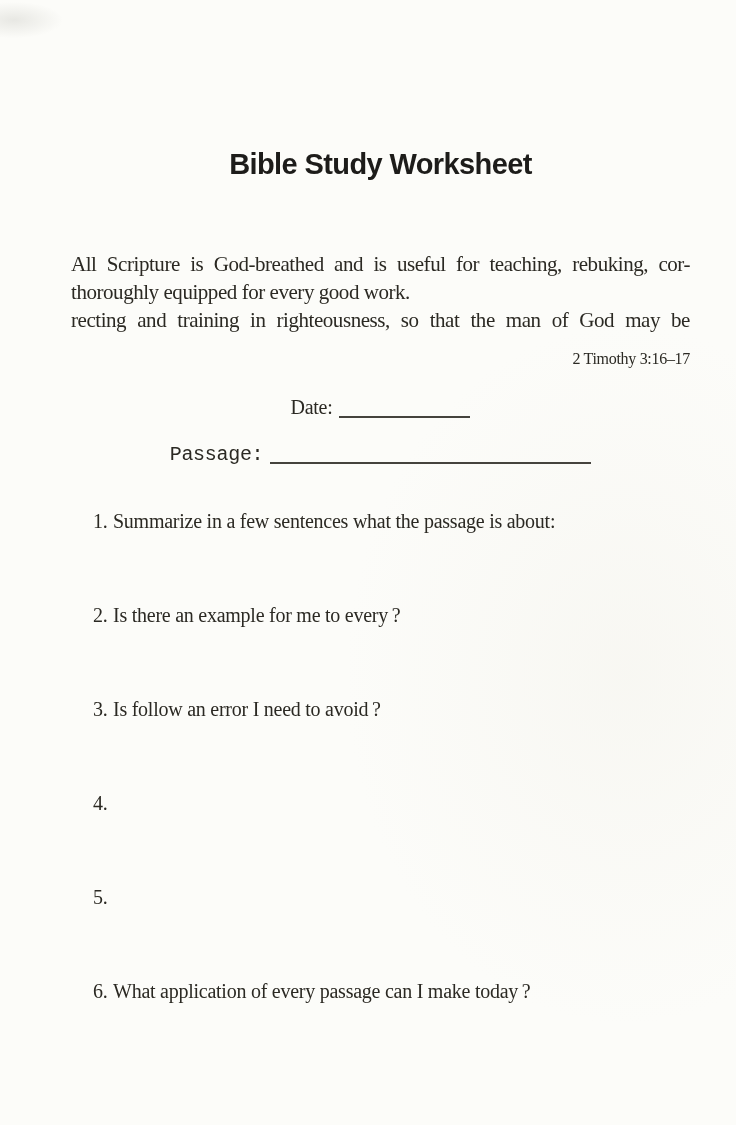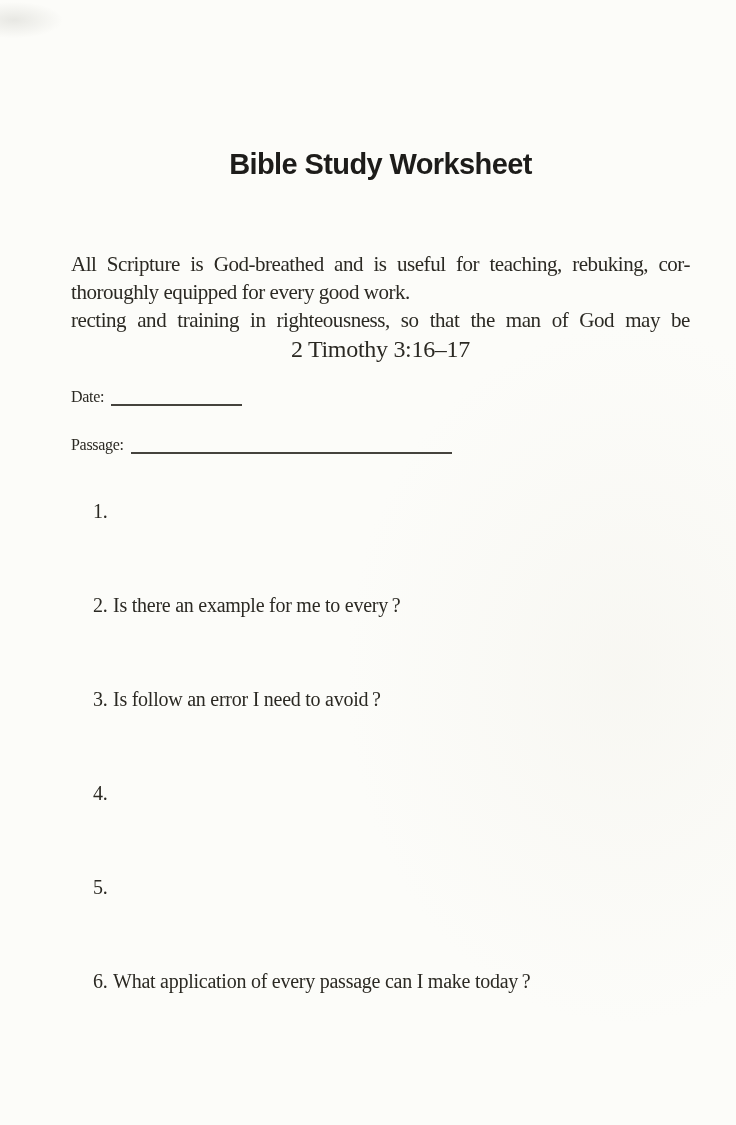--- a/index.html
+++ b/index.html
@@ -33,33 +33,34 @@
   .scripture {
     margin-top: 68px;
     font-size: 21px;
     line-height: 28px;
     letter-spacing: -0.45px;
     color: #2b2923;
   }
   .s-line { min-height: 28px; }
   .s-line.justify { text-align: justify; text-align-last: justify; }
   .reference {
-    margin-top: 2px;
-    font-size: 24px;
+    margin-top: 12px;
+    font-size: 16px;
+    line-height: 26px;
+    letter-spacing: -0.3px;
+    text-align: right;
+  }
+  .field {
+    font-size: 20px;
     line-height: 26px;
     letter-spacing: -0.3px;
     text-align: center;
   }
-  .field {
-    font-size: 16px;
-    line-height: 26px;
-    letter-spacing: -0.3px;
-  }
   .date-row { margin-top: 22px; }
-  .passage-row { margin-top: 22px; }
+  .passage-row { margin-top: 22px; font-family: Liberation Mono, monospace; }
   .blank {
     display: inline-block;
     height: 14px;
     border-bottom: 2px solid #45433d;
     transform: translateY(4px);
     margin-left: 7px;
   }
   .date-blank { width: 131px; }
   .passage-blank { width: 321px; }
   .questions { margin-top: 40px; }
@@ -99,20 +100,21 @@
   </div>
 
   <div class="field passage-row">
     <span class="f-label">Passage:</span><span class="blank passage-blank"></span>
   </div>
 
   <div class="questions">
 
     <div class="question">
       <span class="q-num">1.</span>
+      <span class="q-text">Summarize in a few sentences what the passage is about:</span>
     </div>
 
     <div class="question">
       <span class="q-num">2.</span>
       <span class="q-text">Is there an example for me to every ?</span>
     </div>
 
     <div class="question">
       <span class="q-num">3.</span>
       <span class="q-text">Is follow an error I need to avoid ?</span>

